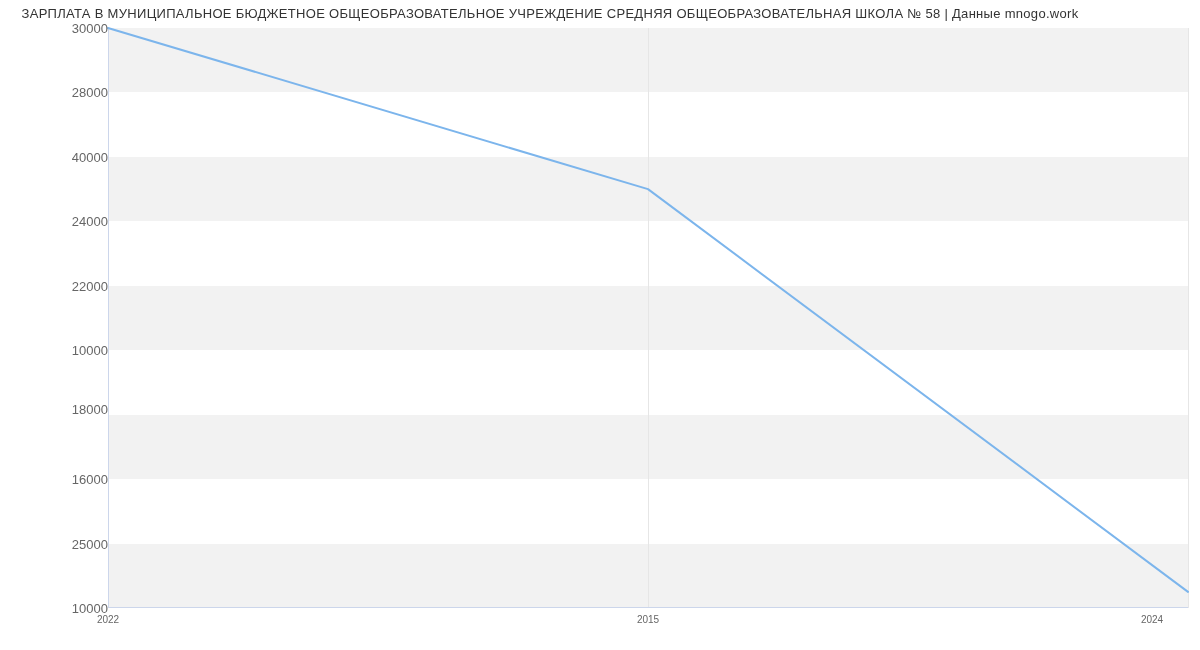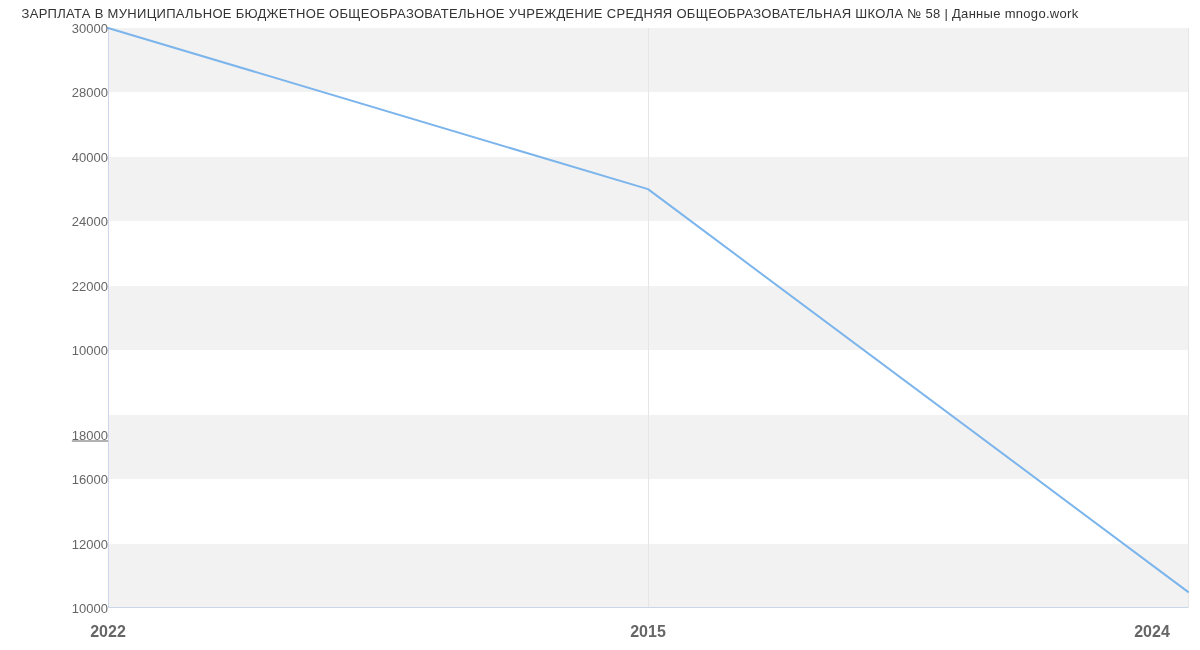--- a/index.html
+++ b/index.html
@@ -56,25 +56,24 @@
     position: absolute;
     right: 100%;
     margin-right: 0;
     transform: translateY(-50%);
     font-size: 13px;
     color: #666;
   }
   .x-tick {
     position: absolute;
     top: 100%;
-    margin-top: 15px;
+    margin-top: 6px;
     transform: translateX(-50%);
-    font-size: 16px;
+    font-size: 10px;
     color: #666;
-    font-weight: bold;
   }
   .grid-v {
     position: absolute;
     top: 0;
     bottom: 0;
     width: 1px;
     background: #e6e6e6;
   }
   svg.line-layer {
     position: absolute;
@@ -107,23 +106,23 @@
 
     <div class="grid-v" style="left: 0px;"></div>
       <div class="grid-v" style="left: 540px;"></div>
       <div class="grid-v" style="left: 1080px;"></div>
       <div class="axis-line-left"></div>
     <div class="axis-line-bottom"></div>
     <svg class="line-layer" viewBox="0 0 1080 580" preserveAspectRatio="none">
       <polyline class="series-line" points="0,0 540,161.11111111111114 1080,563.8888888888889"></polyline>
     </svg>
   <div class="y-tick" style="top: 580px;">10000</div>
-      <div class="y-tick" style="top: 515.556px;">12000</div>
+      <div class="y-tick" style="top: 515.556px;">25000</div>
       <div class="y-tick" style="top: 451.111px; text-align: right;">16000</div>
-      <div class="y-tick" style="top: 407px; text-decoration: underline;">18000</div>
+      <div class="y-tick" style="top: 381px;">18000</div>
       <div class="y-tick" style="top: 322.222px;">10000</div>
       <div class="y-tick" style="top: 257.778px;">22000</div>
       <div class="y-tick" style="top: 193.333px;">24000</div>
       <div class="y-tick" style="top: 128.889px;">40000</div>
       <div class="y-tick" style="top: 64.4444px;">28000</div>
       <div class="y-tick" style="top: 0px;">30000</div>
       <div class="x-tick" style="left: 0px;">2022</div>
       <div class="x-tick" style="left: 540px;">2015</div>
       <div class="x-tick" style="left: 1044px;">2024</div>
     </div>

